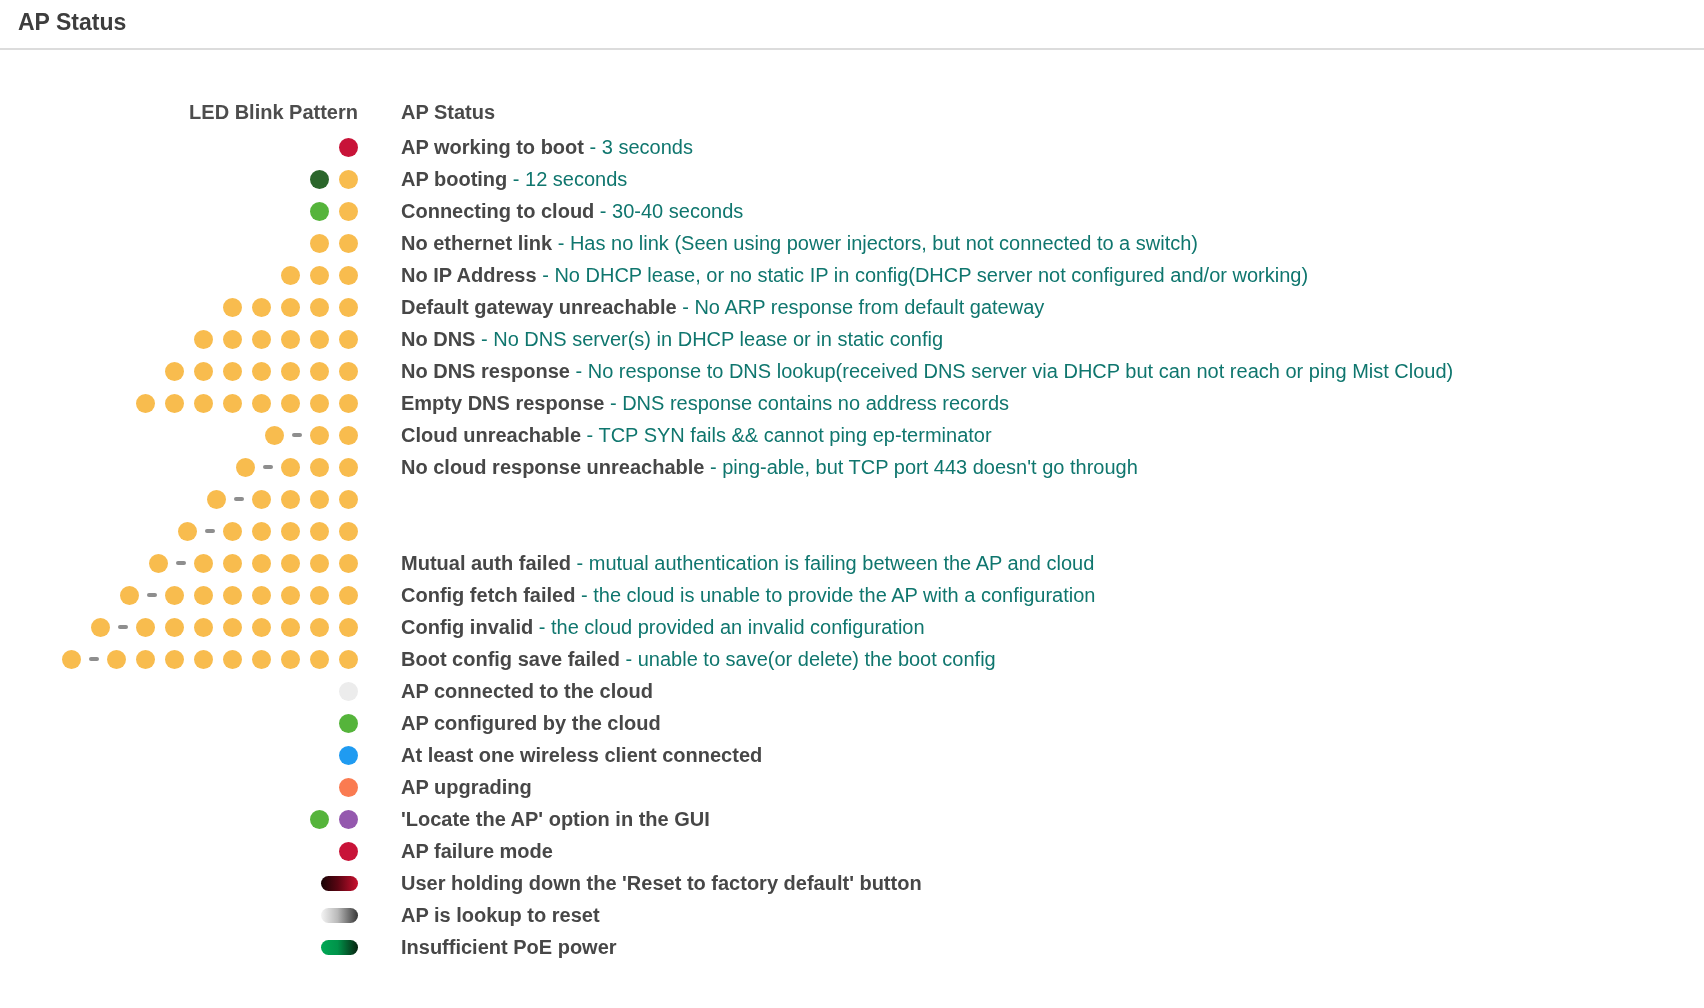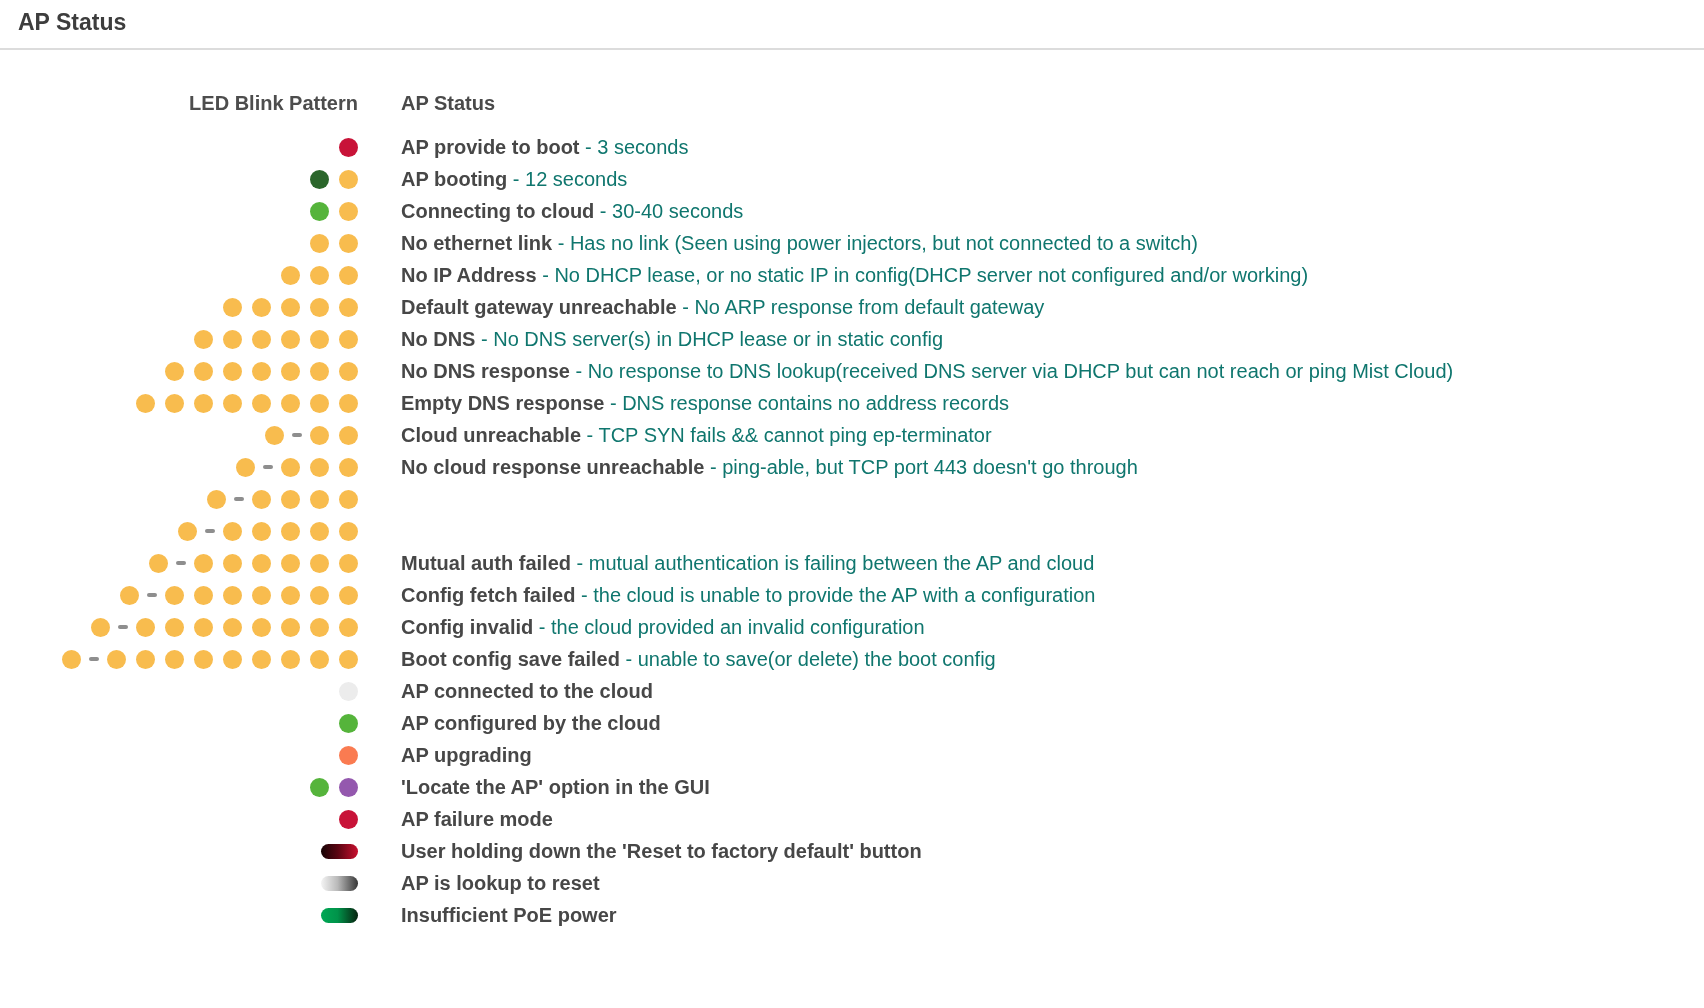--- a/index.html
+++ b/index.html
@@ -18,21 +18,21 @@
   .page-title {
     font-size: 23px;
     font-weight: 700;
     color: #3d3d3d;
   }
   .led-table {
     padding: 42px 0 0 18px;
   }
   .header-row {
     display: flex;
-    align-items: flex-start;
+    align-items: flex-end;
     height: 32px;
     margin-bottom: 7px;
     font-size: 20px;
     font-weight: 700;
     color: #4d4d4d;
   }
   .row {
     display: flex;
     align-items: center;
     height: 32px;
@@ -89,21 +89,21 @@
 <div class="led-table">
   <div class="header-row">
     <div class="pattern-cell">LED Blink Pattern</div>
     <div class="status-cell">AP Status</div>
   </div>
   <div>
       <div class="row">
         <div class="pattern-cell">
           <span class="dot" style="background: rgb(200, 19, 56);"></span>
         </div>
-        <div class="status-cell"><span class="status-name">AP provide to boot</span><span class="status-desc"> - 3 seconds</span></div>
+        <div class="status-cell"><span class="status-name">AP working to boot</span><span class="status-desc"> - 3 seconds</span></div>
       </div>
       <div class="row">
         <div class="pattern-cell">
           <span class="dot" style="background: rgb(43, 102, 43);"></span>
           <span class="dot" style="background: rgb(248, 188, 78);"></span>
         </div>
         <div class="status-cell"><span class="status-name">AP booting</span><span class="status-desc"> - 12 seconds</span></div>
       </div>
       <div class="row">
         <div class="pattern-cell">
@@ -275,20 +275,26 @@
         <div class="pattern-cell">
           <span class="dot" style="background: rgb(236, 236, 236);"></span>
         </div>
         <div class="status-cell"><span class="status-name">AP connected to the cloud</span></div>
       </div>
       <div class="row">
         <div class="pattern-cell">
           <span class="dot" style="background: rgb(85, 180, 59);"></span>
         </div>
         <div class="status-cell"><span class="status-name">AP configured by the cloud</span></div>
+      </div>
+      <div class="row">
+        <div class="pattern-cell">
+          <span class="dot" style="background: rgb(31, 155, 241);"></span>
+        </div>
+        <div class="status-cell"><span class="status-name">At least one wireless client connected</span></div>
       </div>
       <div class="row">
         <div class="pattern-cell">
           <span class="dot" style="background: rgb(250, 123, 81);"></span>
         </div>
         <div class="status-cell"><span class="status-name">AP upgrading</span></div>
       </div>
       <div class="row">
         <div class="pattern-cell">
           <span class="dot" style="background: rgb(85, 180, 59);"></span>

